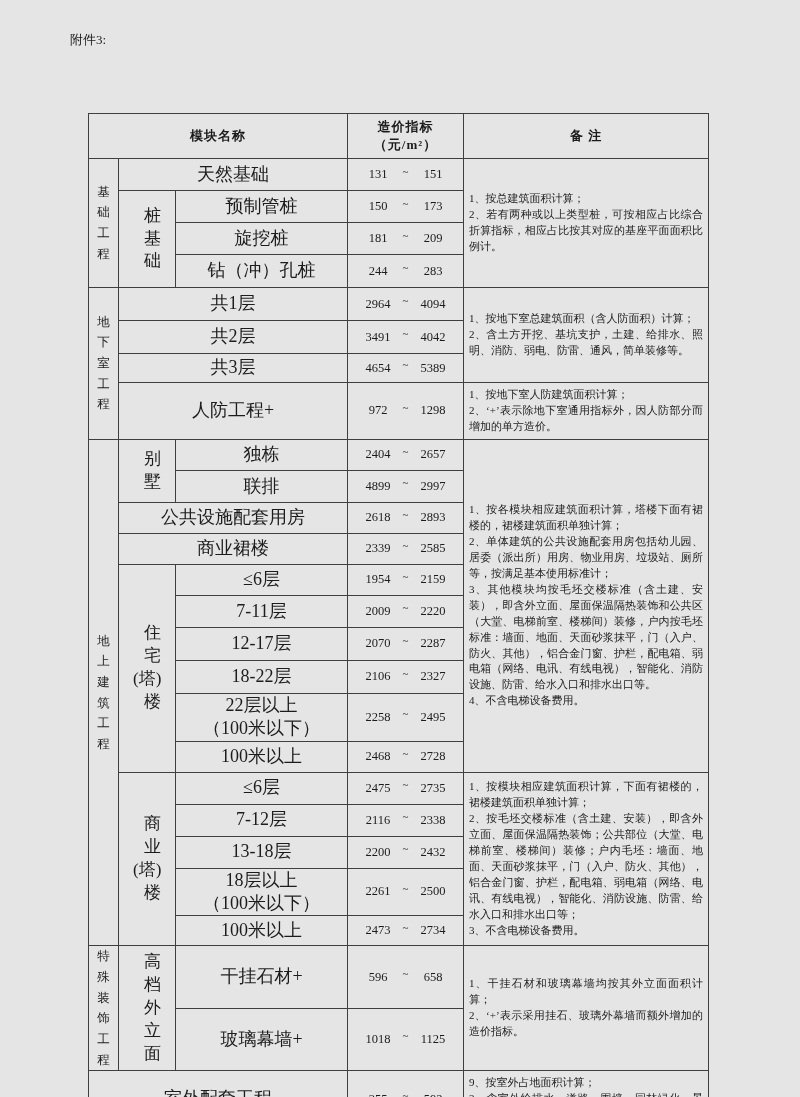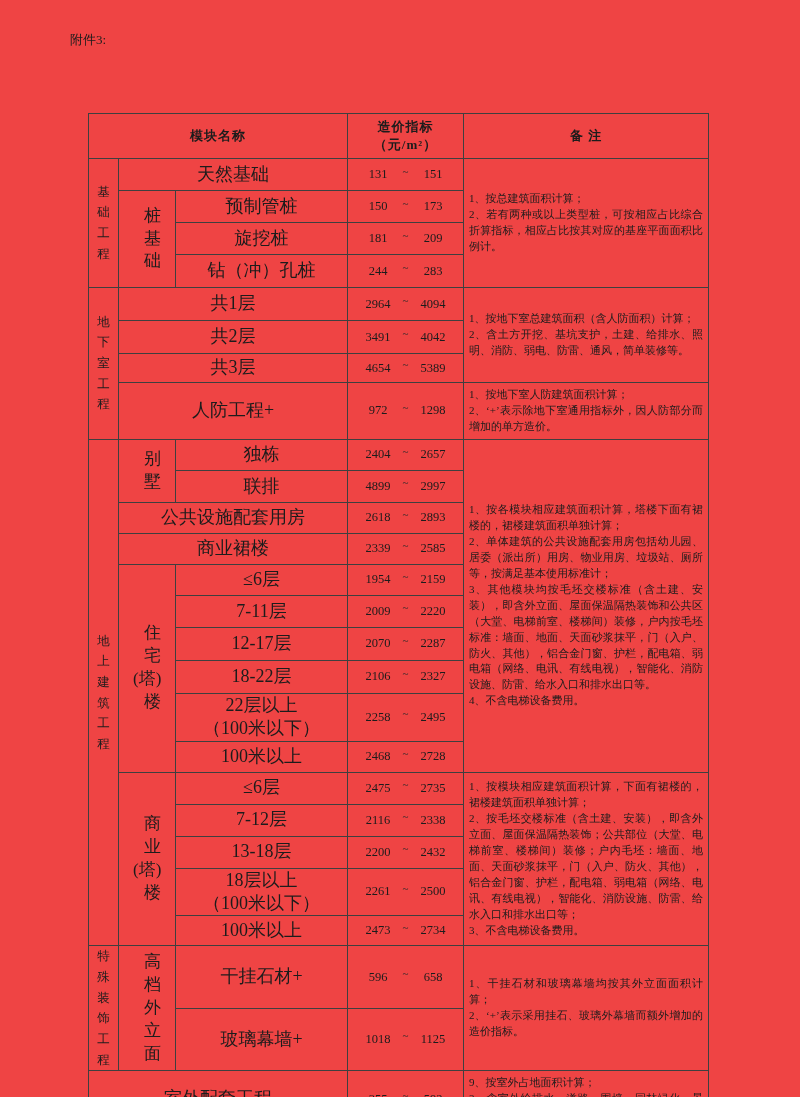--- a/index.html
+++ b/index.html
@@ -1,21 +1,21 @@
 <!DOCTYPE html>
 <html><head>
 <meta charset="utf-8">
 <style>
   * { box-sizing: border-box; }
   html, body { margin: 0; padding: 0; background: #ffffff; }
   .page {
     position: relative;
     width: 800px;
     height: 1097px;
-    background: #ef4444;
+    background: #e5e5e5;
     font-family: "Liberation Serif", "DejaVu Serif", serif;
     color: #1c1c1c;
     overflow: hidden;
   }
   .attachment-label {
     position: absolute;
     left: 70px;
     top: 31px;
     font-size: 13px;
   }

